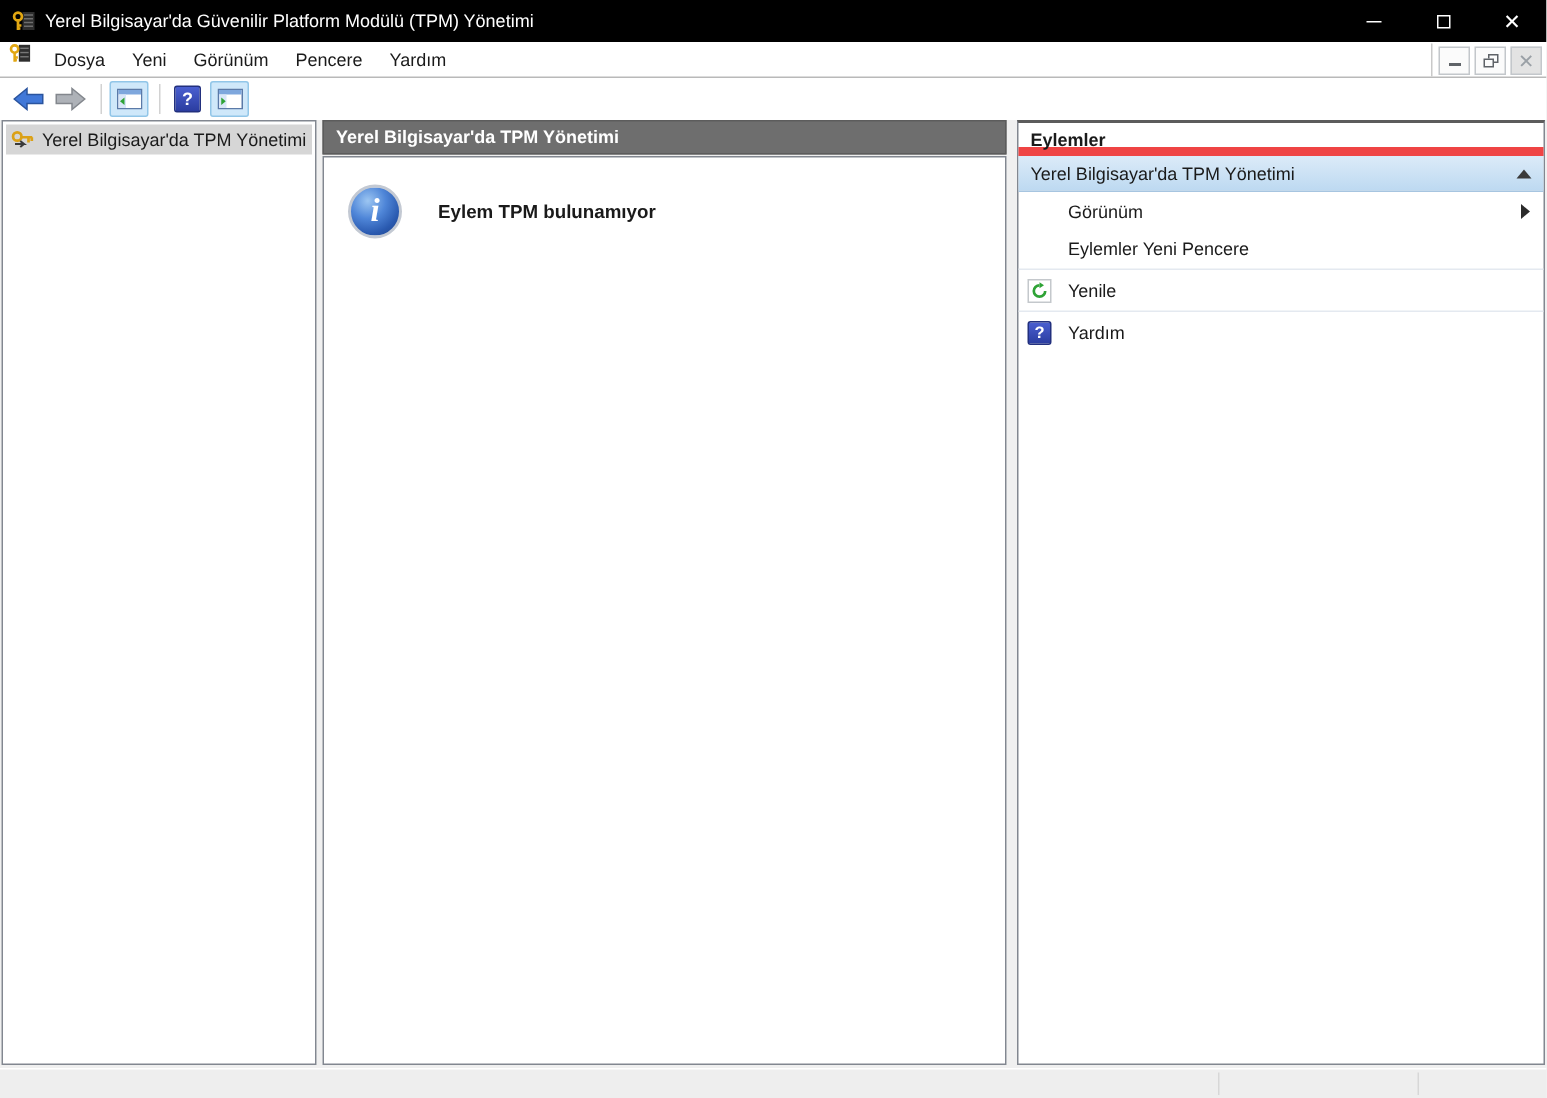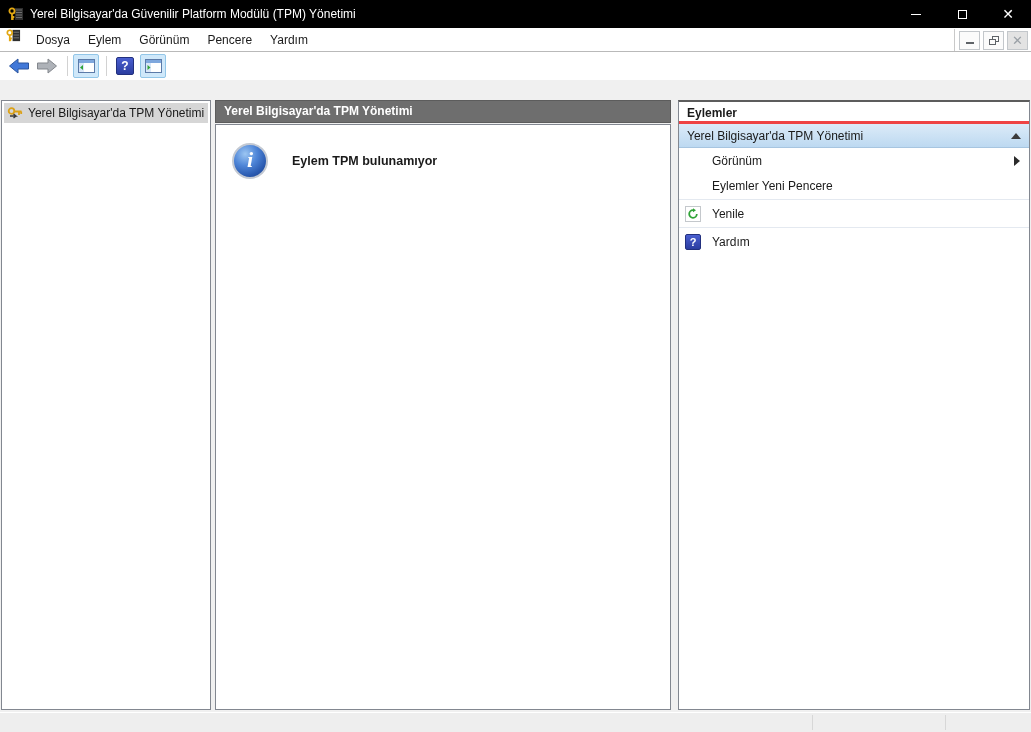--- a/index.html
+++ b/index.html
@@ -33,39 +33,39 @@
   .mdi-x { color:#9aa0a6; font-size:13px; line-height:13px; }
 
   
   .toolbar { height:28px; background:#fff; display:flex; align-items:center; padding-left:6px; flex-shrink:0; }
   .tb-btn { width:26px; height:24px; display:flex; align-items:center; justify-content:center; border:1px solid transparent; border-radius:2px; margin-right:2px; }
   .tb-btn.toggled { background:#cfe8fa; border-color:#92c6e8; }
   .tb-sep { width:1px; height:20px; background:#d2d2d2; margin:0 5px; }
 
   
   .main { position:relative; flex:1; background:#f0f0f0; }
-  .pane { position:absolute; top:20px; bottom:2px; background:#fff; border:1px solid #828790; }
+  .pane { position:absolute; top:0; bottom:2px; background:#fff; border:1px solid #828790; }
   .tree-pane { left:1px; width:210px; }
   .tree-item { margin:2px 2px; height:20px; display:flex; align-items:center; background:#d6d6d6; padding-left:3px; }
   .tree-item .key-icon { width:16px; height:16px; margin-right:5px; flex-shrink:0; }
   .tree-item .tree-label { white-space:nowrap; }
 
   .center-pane { left:215px; width:456px; background:transparent; border:none; display:flex; flex-direction:column; }
   .center-header { height:23px; background:#6e6e6e; border:1px solid #5c5c5c; color:#fff; font-weight:bold; line-height:21px; padding-left:8px; }
   .center-body { flex:1; margin-top:1px; background:#fff; border:1px solid #828790; padding:18px 16px; overflow:hidden; }
   .msg-head-row { display:flex; align-items:center; }
   .info-icon { width:36px; height:36px; border-radius:50%; flex-shrink:0;
       background:radial-gradient(circle at 35% 28%, #9cc6f2 0%, #4f86d8 38%, #2a5ab0 70%, #1c3f86 100%);
       border:2px solid #c3c9d3; display:flex; align-items:center; justify-content:center; }
   .info-icon span { color:#fff; font-family:"Liberation Serif","DejaVu Serif",serif; font-style:italic; font-weight:bold; font-size:22px; line-height:22px; margin-top:-2px; }
   .msg-title { font-weight:bold; font-size:12.5px; margin-left:24px; }
   .msg-body { margin-top:27px; margin-left:4px; width:444px; line-height:17px; color:#1a1a1a; }
 
   .actions-pane { left:678px; width:352px; border-top:2px solid #5c5c5c; display:flex; flex-direction:column; }
-  .actions-title { height:22px; line-height:22px; font-weight:bold; padding-left:8px; border-bottom:3px solid #ef4444; }
+  .actions-title { height:22px; line-height:22px; font-weight:bold; padding-left:8px; border-bottom:6px solid #ef4444; }
   .action-group-header { height:24px; display:flex; align-items:center; padding:0 8px;
       background:linear-gradient(#dcebf8,#bdd9f1); border-bottom:1px solid #a7c5e0; }
   .collapse-arrow { margin-left:auto; width:0; height:0; border-left:5px solid transparent; border-right:5px solid transparent; border-bottom:6px solid #3b3b3b; }
   .act-row { height:25px; display:flex; align-items:center; position:relative; padding-left:6px; }
   .act-icon { width:16px; height:16px; margin-right:11px; flex-shrink:0; display:flex; align-items:center; justify-content:center; }
   .act-spacer { width:16px; height:16px; margin-right:11px; flex-shrink:0; }
   .submenu-arrow { margin-left:auto; margin-right:9px; width:0; height:0; border-top:5px solid transparent; border-bottom:5px solid transparent; border-left:6px solid #2b2b2b; }
   .act-sep { height:1px; background:#e4e9f0; margin:1px 0; }
   .refresh-icon { width:16px; height:16px; background:#fff; border:1px solid #c4c8cc; display:flex; align-items:center; justify-content:center; }
   .help-sq-icon { width:16px; height:16px; background:linear-gradient(#4a5fd0,#2b3da0); border:1px solid #22307e; border-radius:2px; color:#fff; font-weight:bold; font-size:11px; display:flex; align-items:center; justify-content:center; }
@@ -106,21 +106,21 @@
   <div class="menubar">
     <svg class="app-icon-small" viewBox="0 0 16 16">
       <rect x="7" y="2" width="8" height="12" fill="#2e2e2e"></rect>
       <rect x="8" y="4" width="6" height="1" fill="#777"></rect>
       <rect x="8" y="7" width="6" height="1" fill="#777"></rect>
       <rect x="8" y="10" width="6" height="1" fill="#777"></rect>
       <circle cx="4" cy="5" r="2.6" fill="none" stroke="#e2a712" stroke-width="1.8"></circle>
       <path d="M4 7.5 V14 M4 11 H6.3 M4 13 H5.6" stroke="#e2a712" stroke-width="1.8" fill="none"></path>
     </svg>
     <span class="menu-item">Dosya</span>
-    <span class="menu-item">Eylem</span>
+    <span class="menu-item">Yeni</span>
     <span class="menu-item">Görünüm</span>
     <span class="menu-item">Pencere</span>
     <span class="menu-item">Yardım</span>
     <div class="mdi-buttons">
       <span class="mdi-sep"></span>
       <div class="mdi-btn">
           <span class="mdi-dash"></span>
         </div>
       <div class="mdi-btn">
         <span class="mdi-restore">

